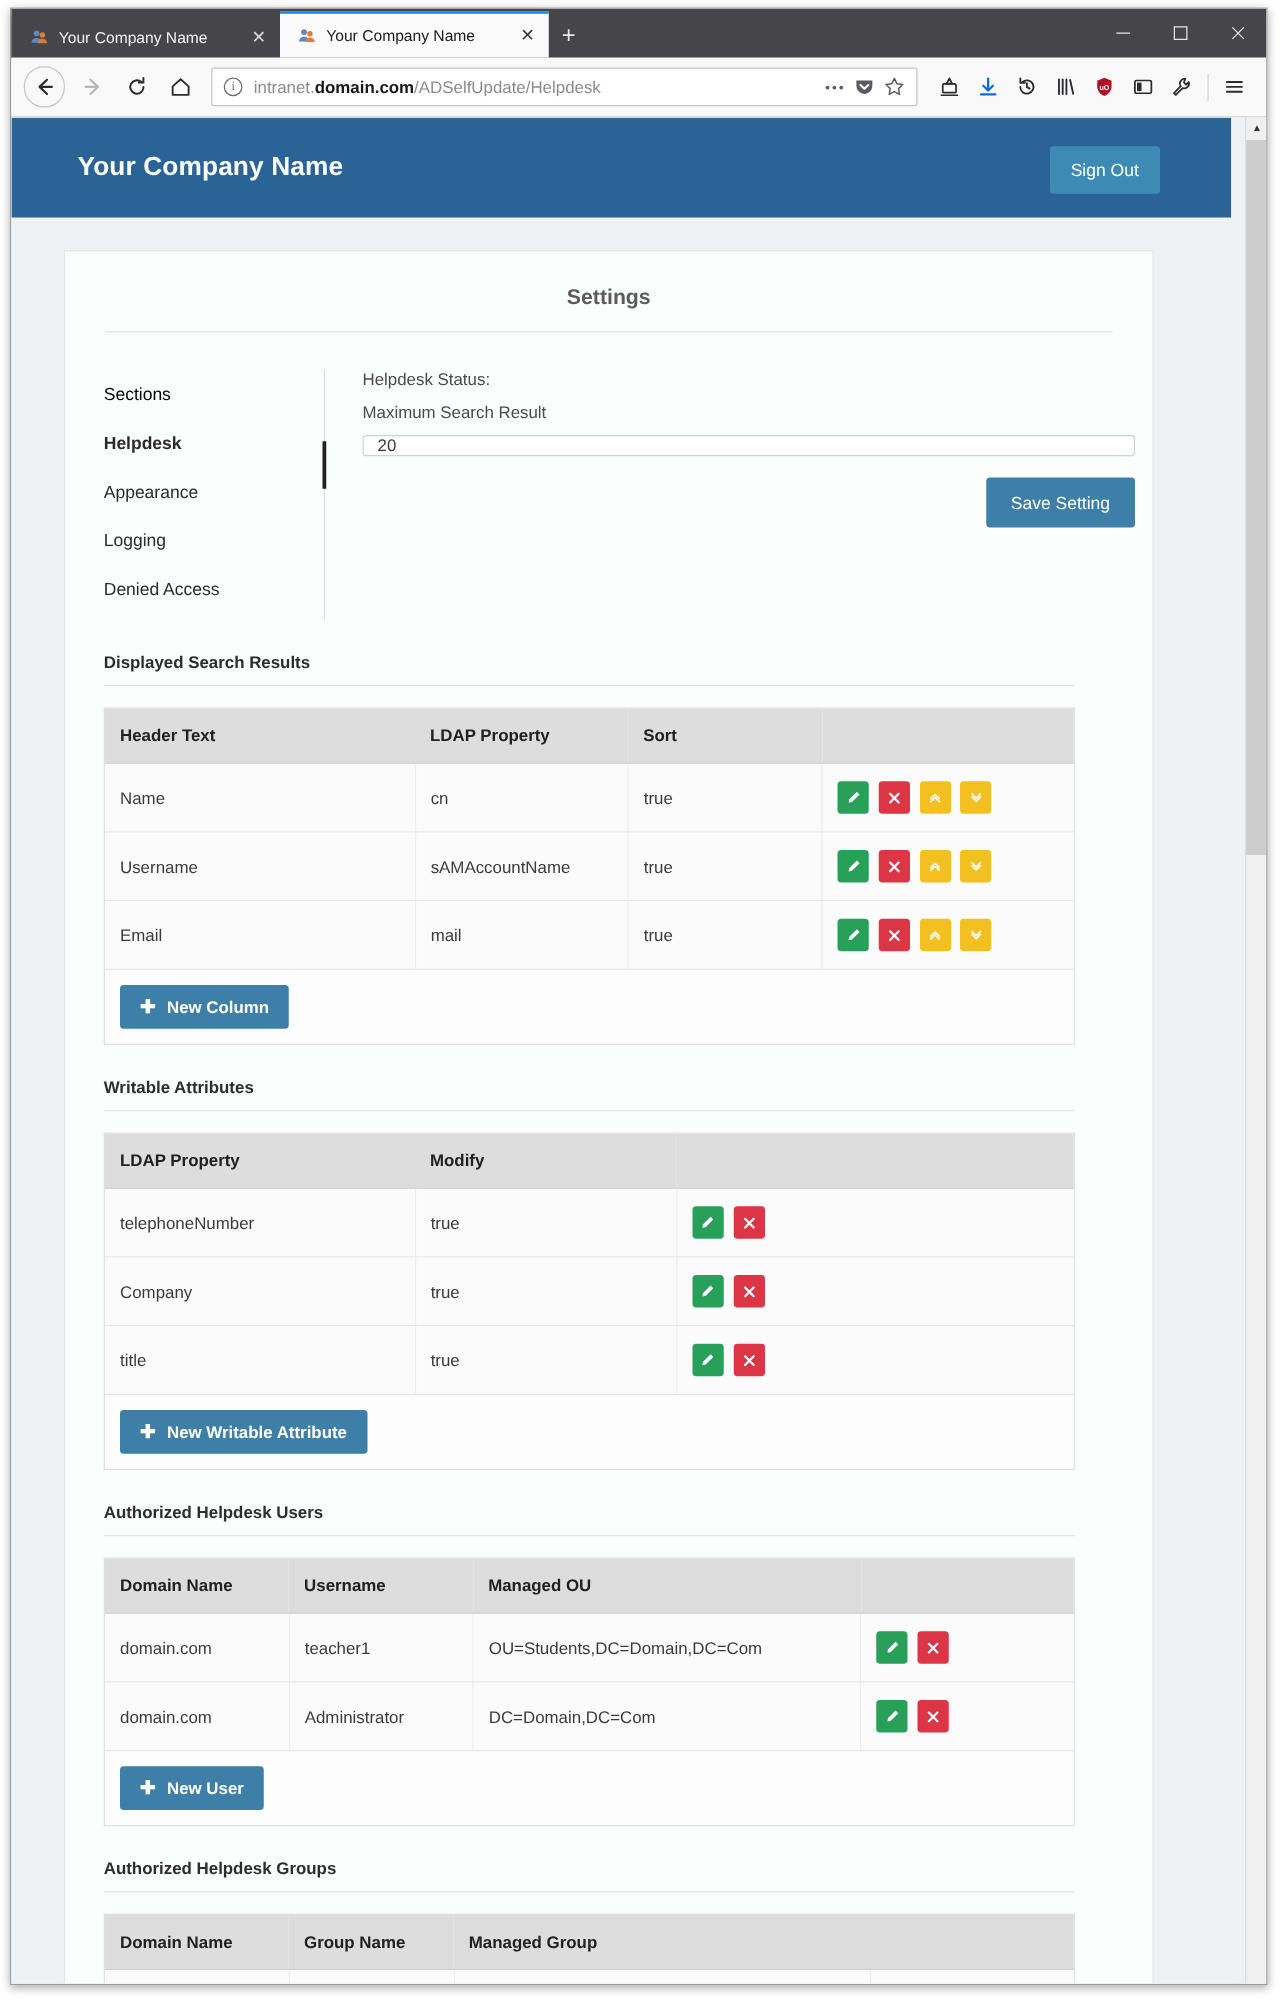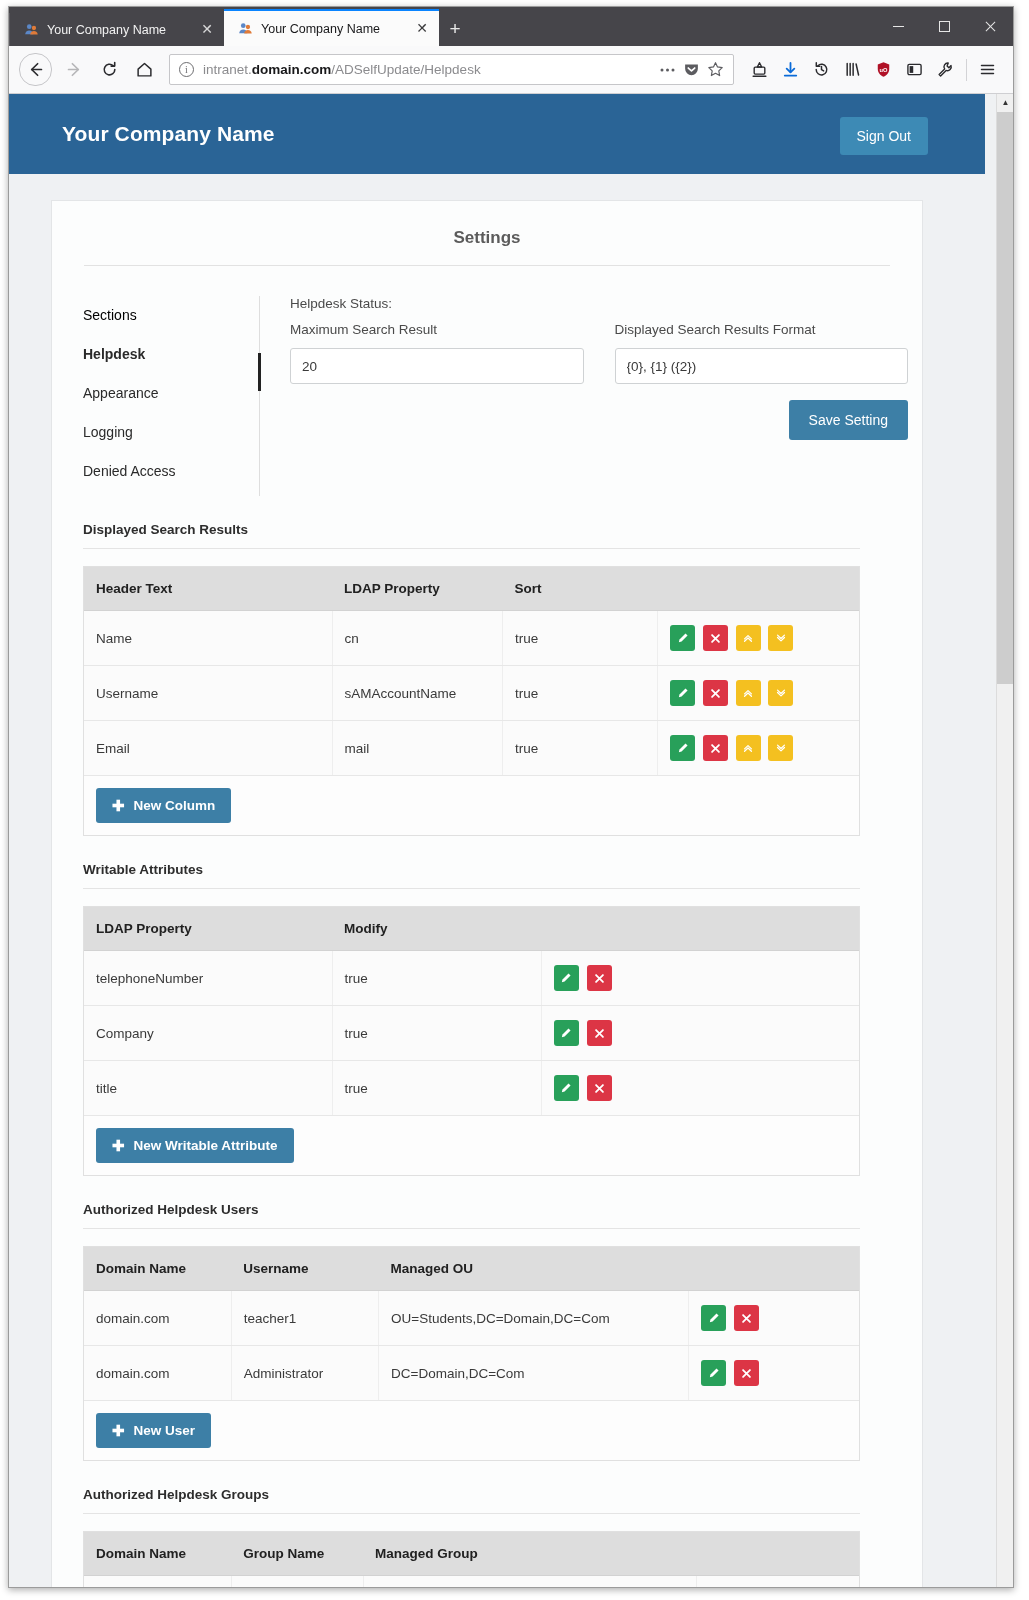--- a/index.html
+++ b/index.html
@@ -311,21 +311,21 @@
     left: 2.5px; top: 2.5px;
     width: 6px; height: 6px;
     border-radius: 50%;
     background: #2e2e2e;
   }
 
   .two-col { display: flex; gap: 31px; }
   .two-col .col { flex: 1 1 0; }
   .inp {
     width: 100%;
-    height: 36px;
+    height: 17px;
     border: 1px solid #cfd2d4;
     border-radius: 3px;
     background: #ffffff;
     padding: 0 11px;
     font-size: 13.5px;
     color: #3a3a3a;
     font-family: inherit;
   }
   #save-row { display: flex; justify-content: flex-end; margin-top: 16px; }
   .btn-primary {
@@ -593,24 +593,20 @@
           <div id="maincol">
 
             <div class="field-label">Helpdesk Status:</div>
 
 
             <div class="two-col">
               <div class="col">
                 <div class="field-label">Maximum Search Result</div>
                 <input class="inp" type="text" value="20" style="">
               </div>
-              <div class="col">
-                <div class="field-label">Displayed Search Results Format</div>
-                <input class="inp" type="text" value="{0}, {1} ({2})" style="">
-              </div>
             </div>
 
             <div id="save-row">
               <button class="btn-primary">Save Setting</button>
             </div>
           </div>
         </div>
 
         <div class="section">
           <div class="section-title">Displayed Search Results</div>

